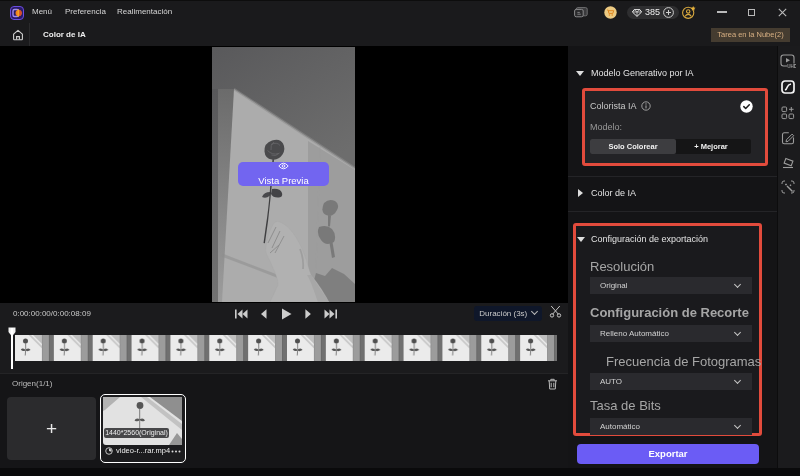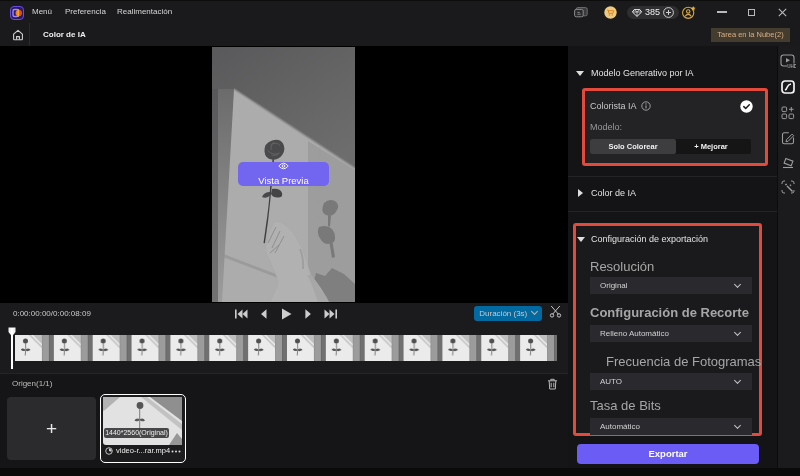--- a/index.html
+++ b/index.html
@@ -22,21 +22,21 @@
 
   
   #preview { position:absolute; left:0; top:46px; width:568px; height:257px; background:#000; }
   #video { position:absolute; left:212px; top:47px; width:143px; height:255px; }
   #vistabtn { position:absolute; left:238px; top:162px; width:91px; height:24px; background:#7265f0; border-radius:5px;
     color:#fff; font-size:9.5px; display:flex; align-items:center; justify-content:center; gap:5px;flex-direction:column; }
 
   
   #timeline { position:absolute; left:0; top:303px; width:568px; height:70px; background:#1b1b1d; }
   #timetext { position:absolute; left:13px; top:309px; color:#c9c9c9; font-size:8px; }
-  #durpill { position:absolute; left:474px; top:306px; width:68px; height:15px; background:#0369a1; border-radius:3px;
+  #durpill { position:absolute; left:474px; top:306px; width:68px; height:15px; background:#0f172a; border-radius:3px;
     color:#c9c9c9; font-size:8px; line-height:15px; text-align:center; }
   #filmstrip { position:absolute; left:15px; top:335px; width:542px; height:26px; }
   #playline { position:absolute; left:11px; top:328px; width:2px; height:41px; background:#fff; }
 
   
   #origin { position:absolute; left:0; top:373px; width:568px; height:95px; background:#151517; border-top:1px solid #242426; }
   #origlabel { position:absolute; left:12px; top:379px; color:#bdbdbd; font-size:8px; }
   #pluscard { position:absolute; left:7px; top:397px; width:89px; height:63px; background:#2b2b2d; border-radius:4px;
     color:#e8e8e8; font-size:19px; font-weight:300; display:flex; align-items:center; justify-content:center; }
   #thumbcard { position:absolute; left:100px; top:394px; width:86px; height:69px; background:#1c1c1e;

